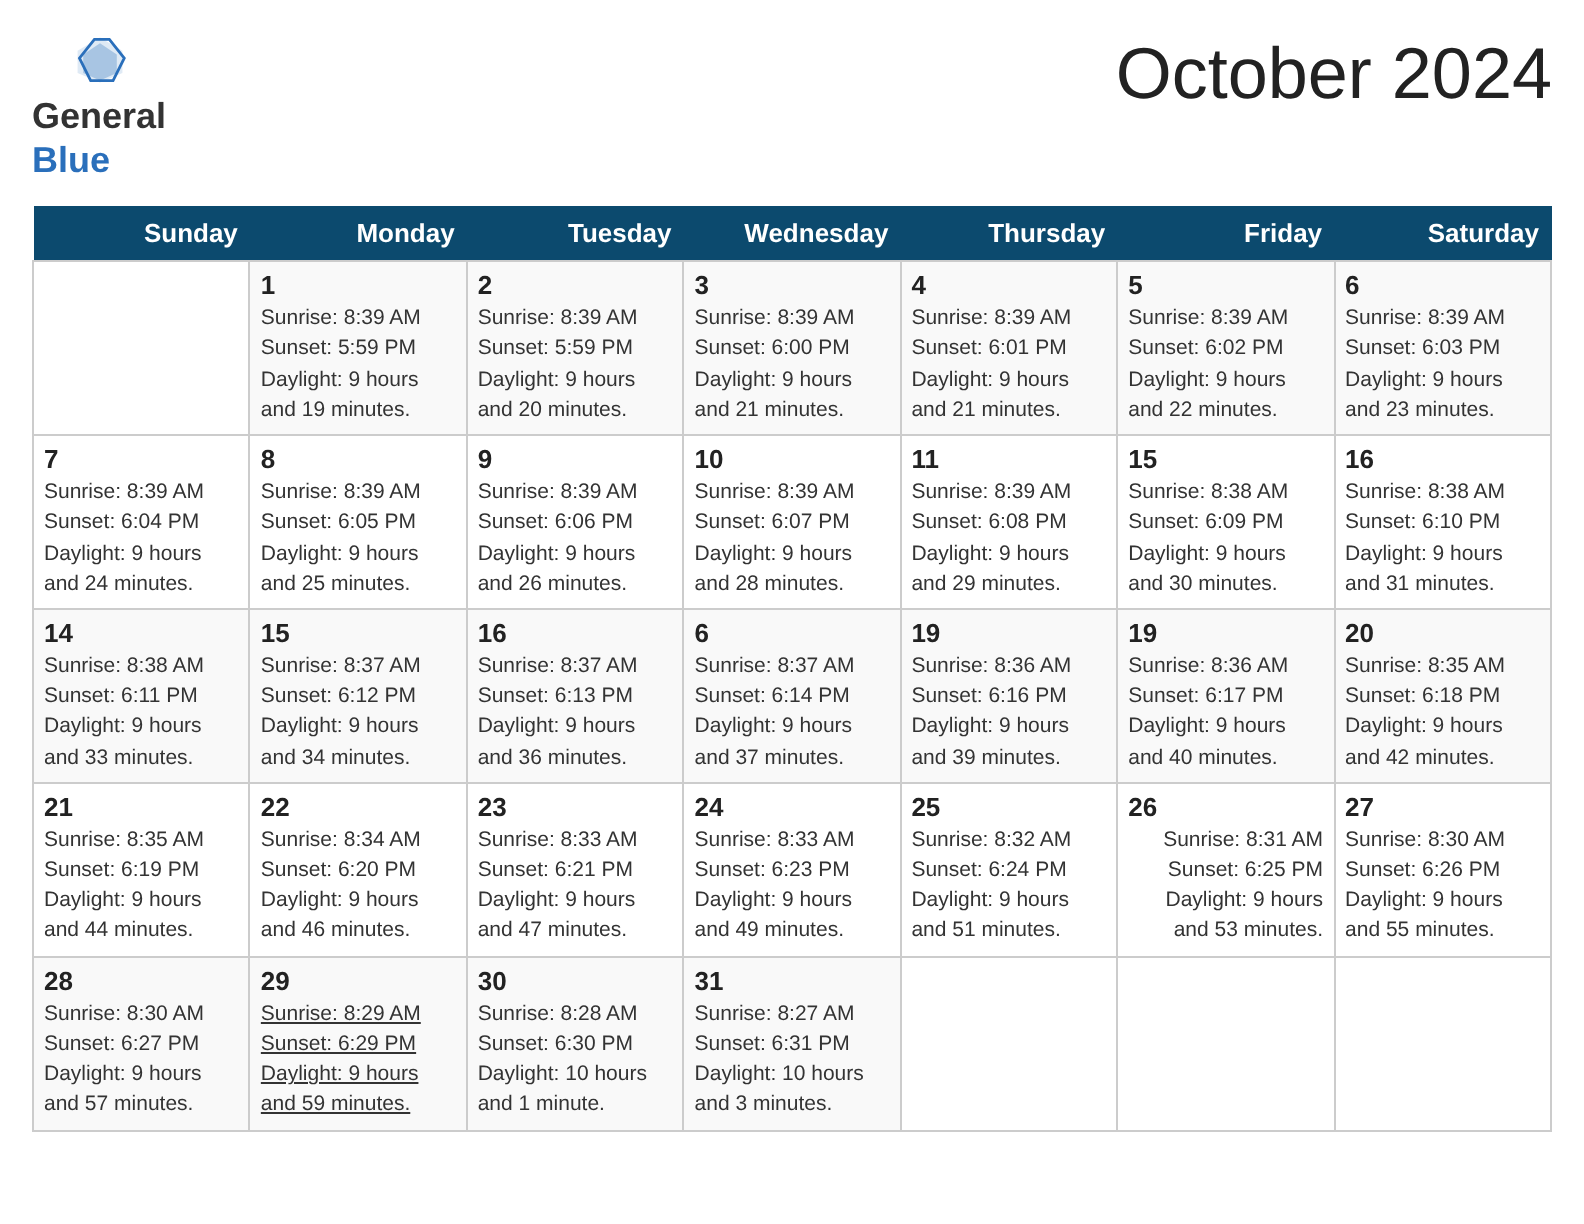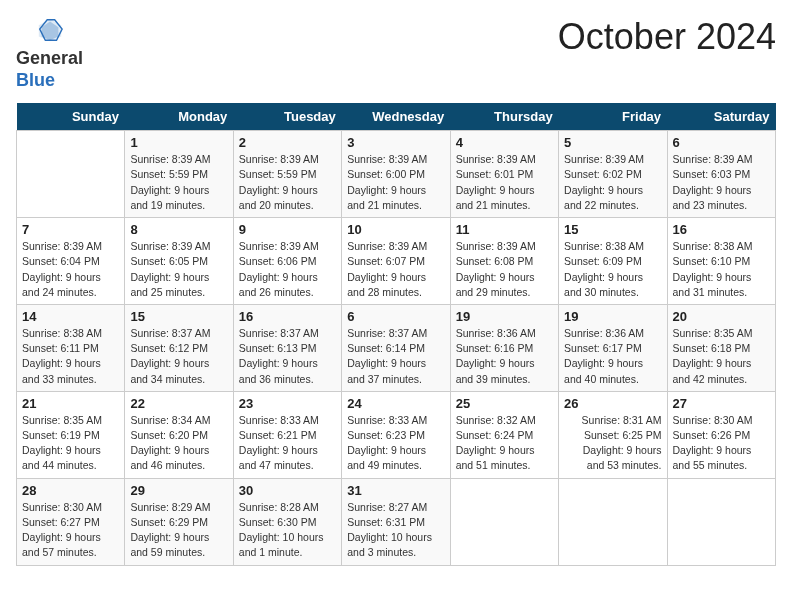--- a/index.html
+++ b/index.html
@@ -321,21 +321,21 @@
       <tr>
         <td>
           <span class="day-number">28</span>
           <div class="day-info" style="white-space: pre-line;">Sunrise: 8:30 AM
 Sunset: 6:27 PM
 Daylight: 9 hours
 and 57 minutes.</div>
         </td>
         <td>
           <span class="day-number">29</span>
-          <div class="day-info" style="white-space: pre-line;">Sunrise: 8:29 AM
+          <div class="day-info" style="white-space: pre-line; text-decoration: underline;">Sunrise: 8:29 AM
 Sunset: 6:29 PM
 Daylight: 9 hours
 and 59 minutes.</div>
         </td>
         <td>
           <span class="day-number">30</span>
           <div class="day-info" style="white-space: pre-line;">Sunrise: 8:28 AM
 Sunset: 6:30 PM
 Daylight: 10 hours
 and 1 minute.</div>

